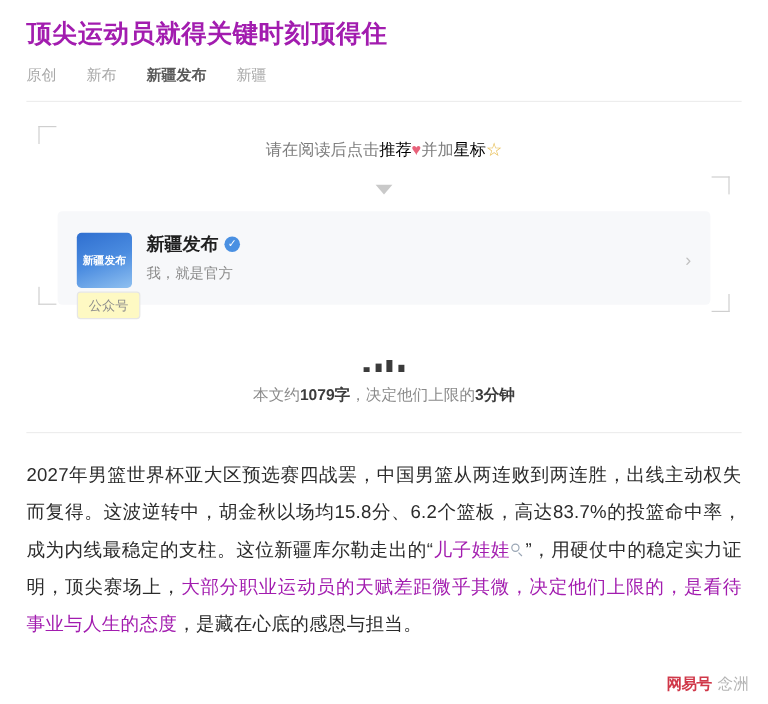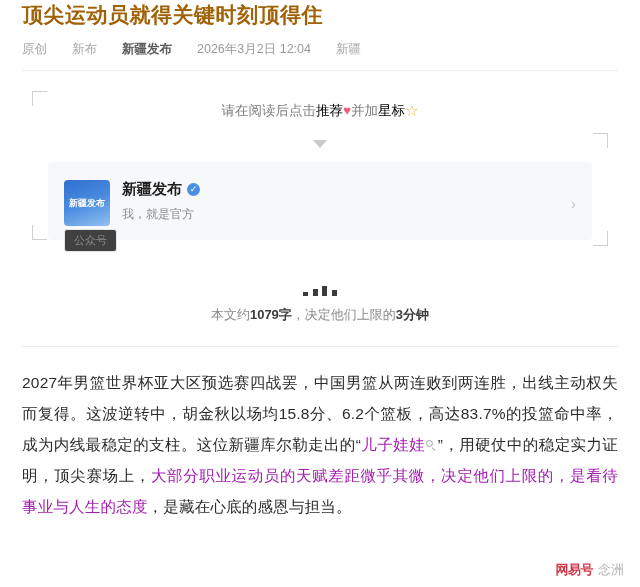--- a/index.html
+++ b/index.html
@@ -18,23 +18,24 @@
   .page {
     position: relative;
     width: 640px;
     height: 587px;
     box-sizing: border-box;
     padding: 0 22px;
   }
   .article-title {
     font-size: 21px;
     font-weight: bold;
-    color: #a16207;
+    color: #a21caf;
     letter-spacing: 0.5px;
     line-height: 1.4;
+    padding-top: 14px;
     margin: 0;
   }
   .meta-row {
     display: flex;
     align-items: center;
     gap: 25px;
     margin-top: 12px;
     font-size: 12.5px;
     color: #9a9a9a;
     white-space: nowrap;
@@ -164,21 +165,21 @@
   .chevron {
     color: #c0c0c0;
     font-size: 15px;
     align-self: center;
     padding-left: 8px;
   }
   .gzh-badge {
     position: absolute;
     left: 16px;
     bottom: -12px;
-    background: #404040;
+    background: #fef9c3;
     border: 1px solid #e6e6e6;
     border-radius: 3px;
     font-size: 11px;
     color: #8c8c8c;
     padding: 3px 9px;
   }
 
   
   .dots-bar {
     margin: 46px auto 0 auto;
@@ -275,21 +276,20 @@
 <body>
 
 <div class="page">
 
   <h1 class="article-title">顶尖运动员就得关键时刻顶得住</h1>
 
   <div class="meta-row">
     <span class="tag">原创</span>
     <span class="tag">新布</span>
     <span class="account">新疆发布</span>
-    <span class="date">2026年3月2日 12:04</span>
     <span class="region">新疆</span>
   </div>
 
   <div class="divider"></div>
 
   <div class="promo-wrap">
     <span class="corner tl"></span>
     <span class="corner tr"></span>
     <span class="corner bl"></span>
     <span class="corner br"></span>

